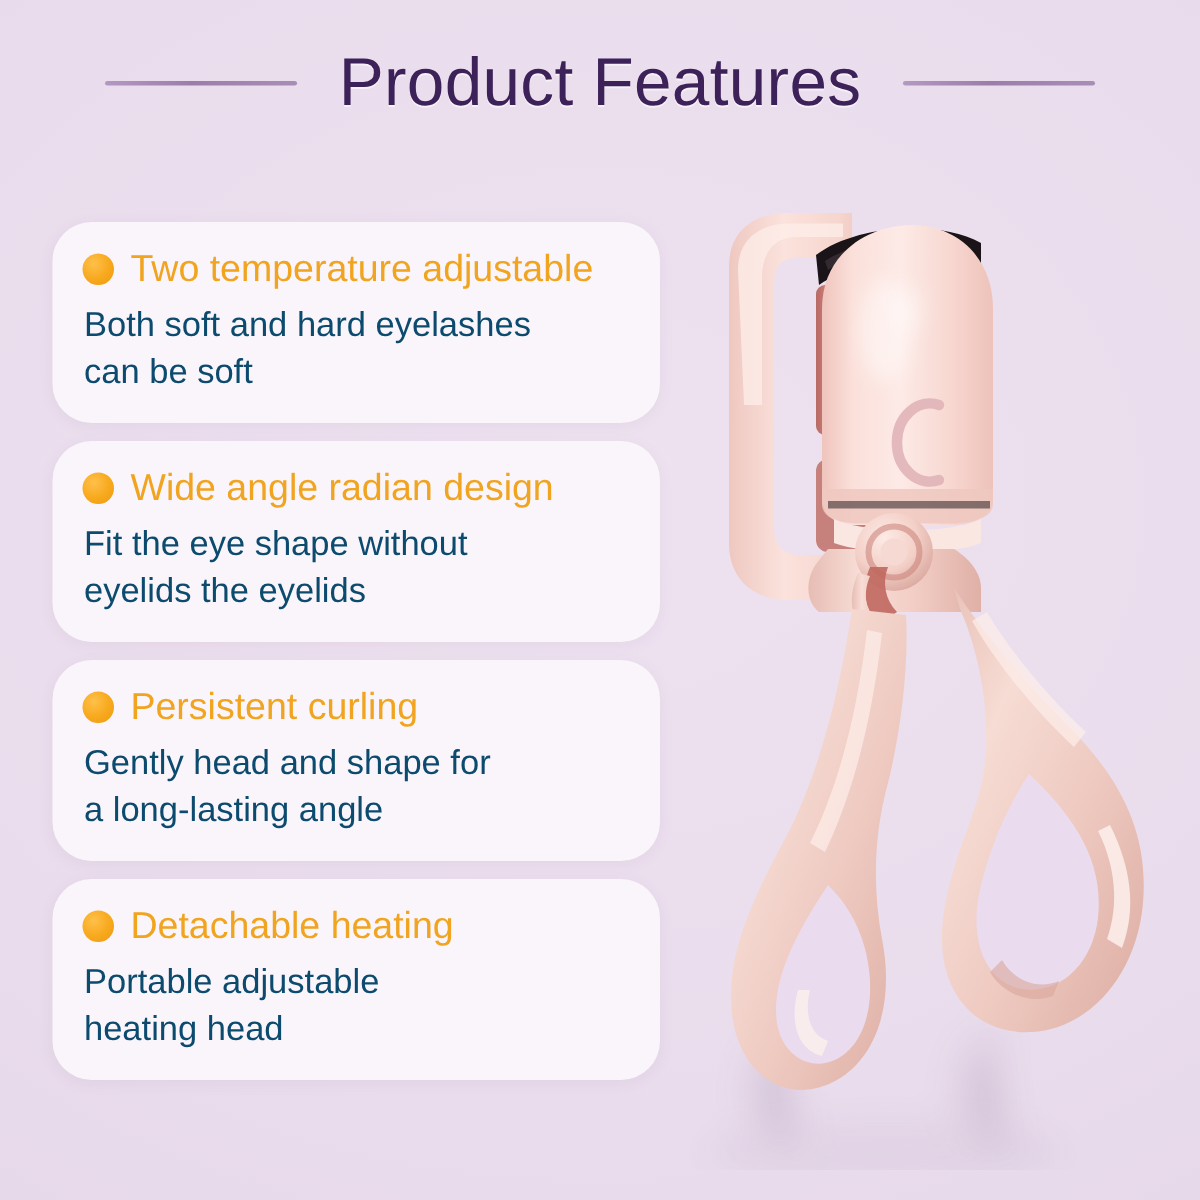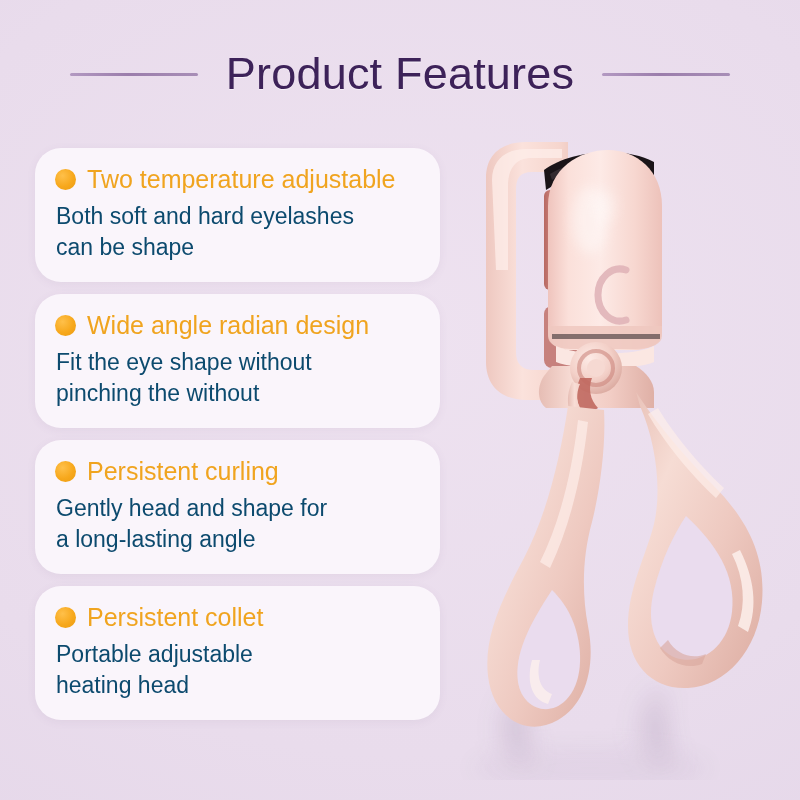--- a/index.html
+++ b/index.html
@@ -10,21 +10,21 @@
   }
   .page{
     position:relative;width:800px;height:800px;
     background:
       radial-gradient(ellipse 120% 95% at 50% 42%, #eee2f0 0%, #e9dcec 55%, #e3d5e8 100%);
     overflow:hidden;
   }
 
   
   .header{
-    position:absolute;left:0;top:36px;width:800px;height:75px;
+    position:absolute;left:0;top:17px;width:800px;height:75px;
     display:flex;align-items:center;justify-content:center;gap:28px;
   }
   .rule{
     height:3px;width:128px;border-radius:2px;
     background:linear-gradient(90deg,#a98dba 0%,#8d6ca0 45%,#9c80ad 100%);
     opacity:.85;
   }
   .rule.left{margin-top:2px;}
   .rule.right{margin-top:2px;}
   .title{
@@ -82,50 +82,50 @@
 
   <div class="cards">
 
     <div class="card">
       <div class="card-head">
         <span class="bullet"></span>
         <span class="card-title">Two temperature adjustable</span>
       </div>
       <div class="card-body">
         <span class="l">Both soft and hard eyelashes</span>
-        <span class="l">can be shape</span>
+        <span class="l">can be soft</span>
       </div>
     </div>
 
     <div class="card">
       <div class="card-head">
         <span class="bullet"></span>
         <span class="card-title">Wide angle radian design</span>
       </div>
       <div class="card-body">
         <span class="l">Fit the eye shape without</span>
-        <span class="l">pinching the without</span>
+        <span class="l">eyelids the eyelids</span>
       </div>
     </div>
 
     <div class="card">
       <div class="card-head">
         <span class="bullet"></span>
         <span class="card-title">Persistent curling</span>
       </div>
       <div class="card-body">
         <span class="l">Gently head and shape for</span>
         <span class="l">a long-lasting angle</span>
       </div>
     </div>
 
     <div class="card">
       <div class="card-head">
         <span class="bullet"></span>
-        <span class="card-title">Persistent collet</span>
+        <span class="card-title">Detachable heating</span>
       </div>
       <div class="card-body">
         <span class="l">Portable adjustable</span>
         <span class="l">heating head</span>
       </div>
     </div>
 
   </div>
 
   <div class="product">

